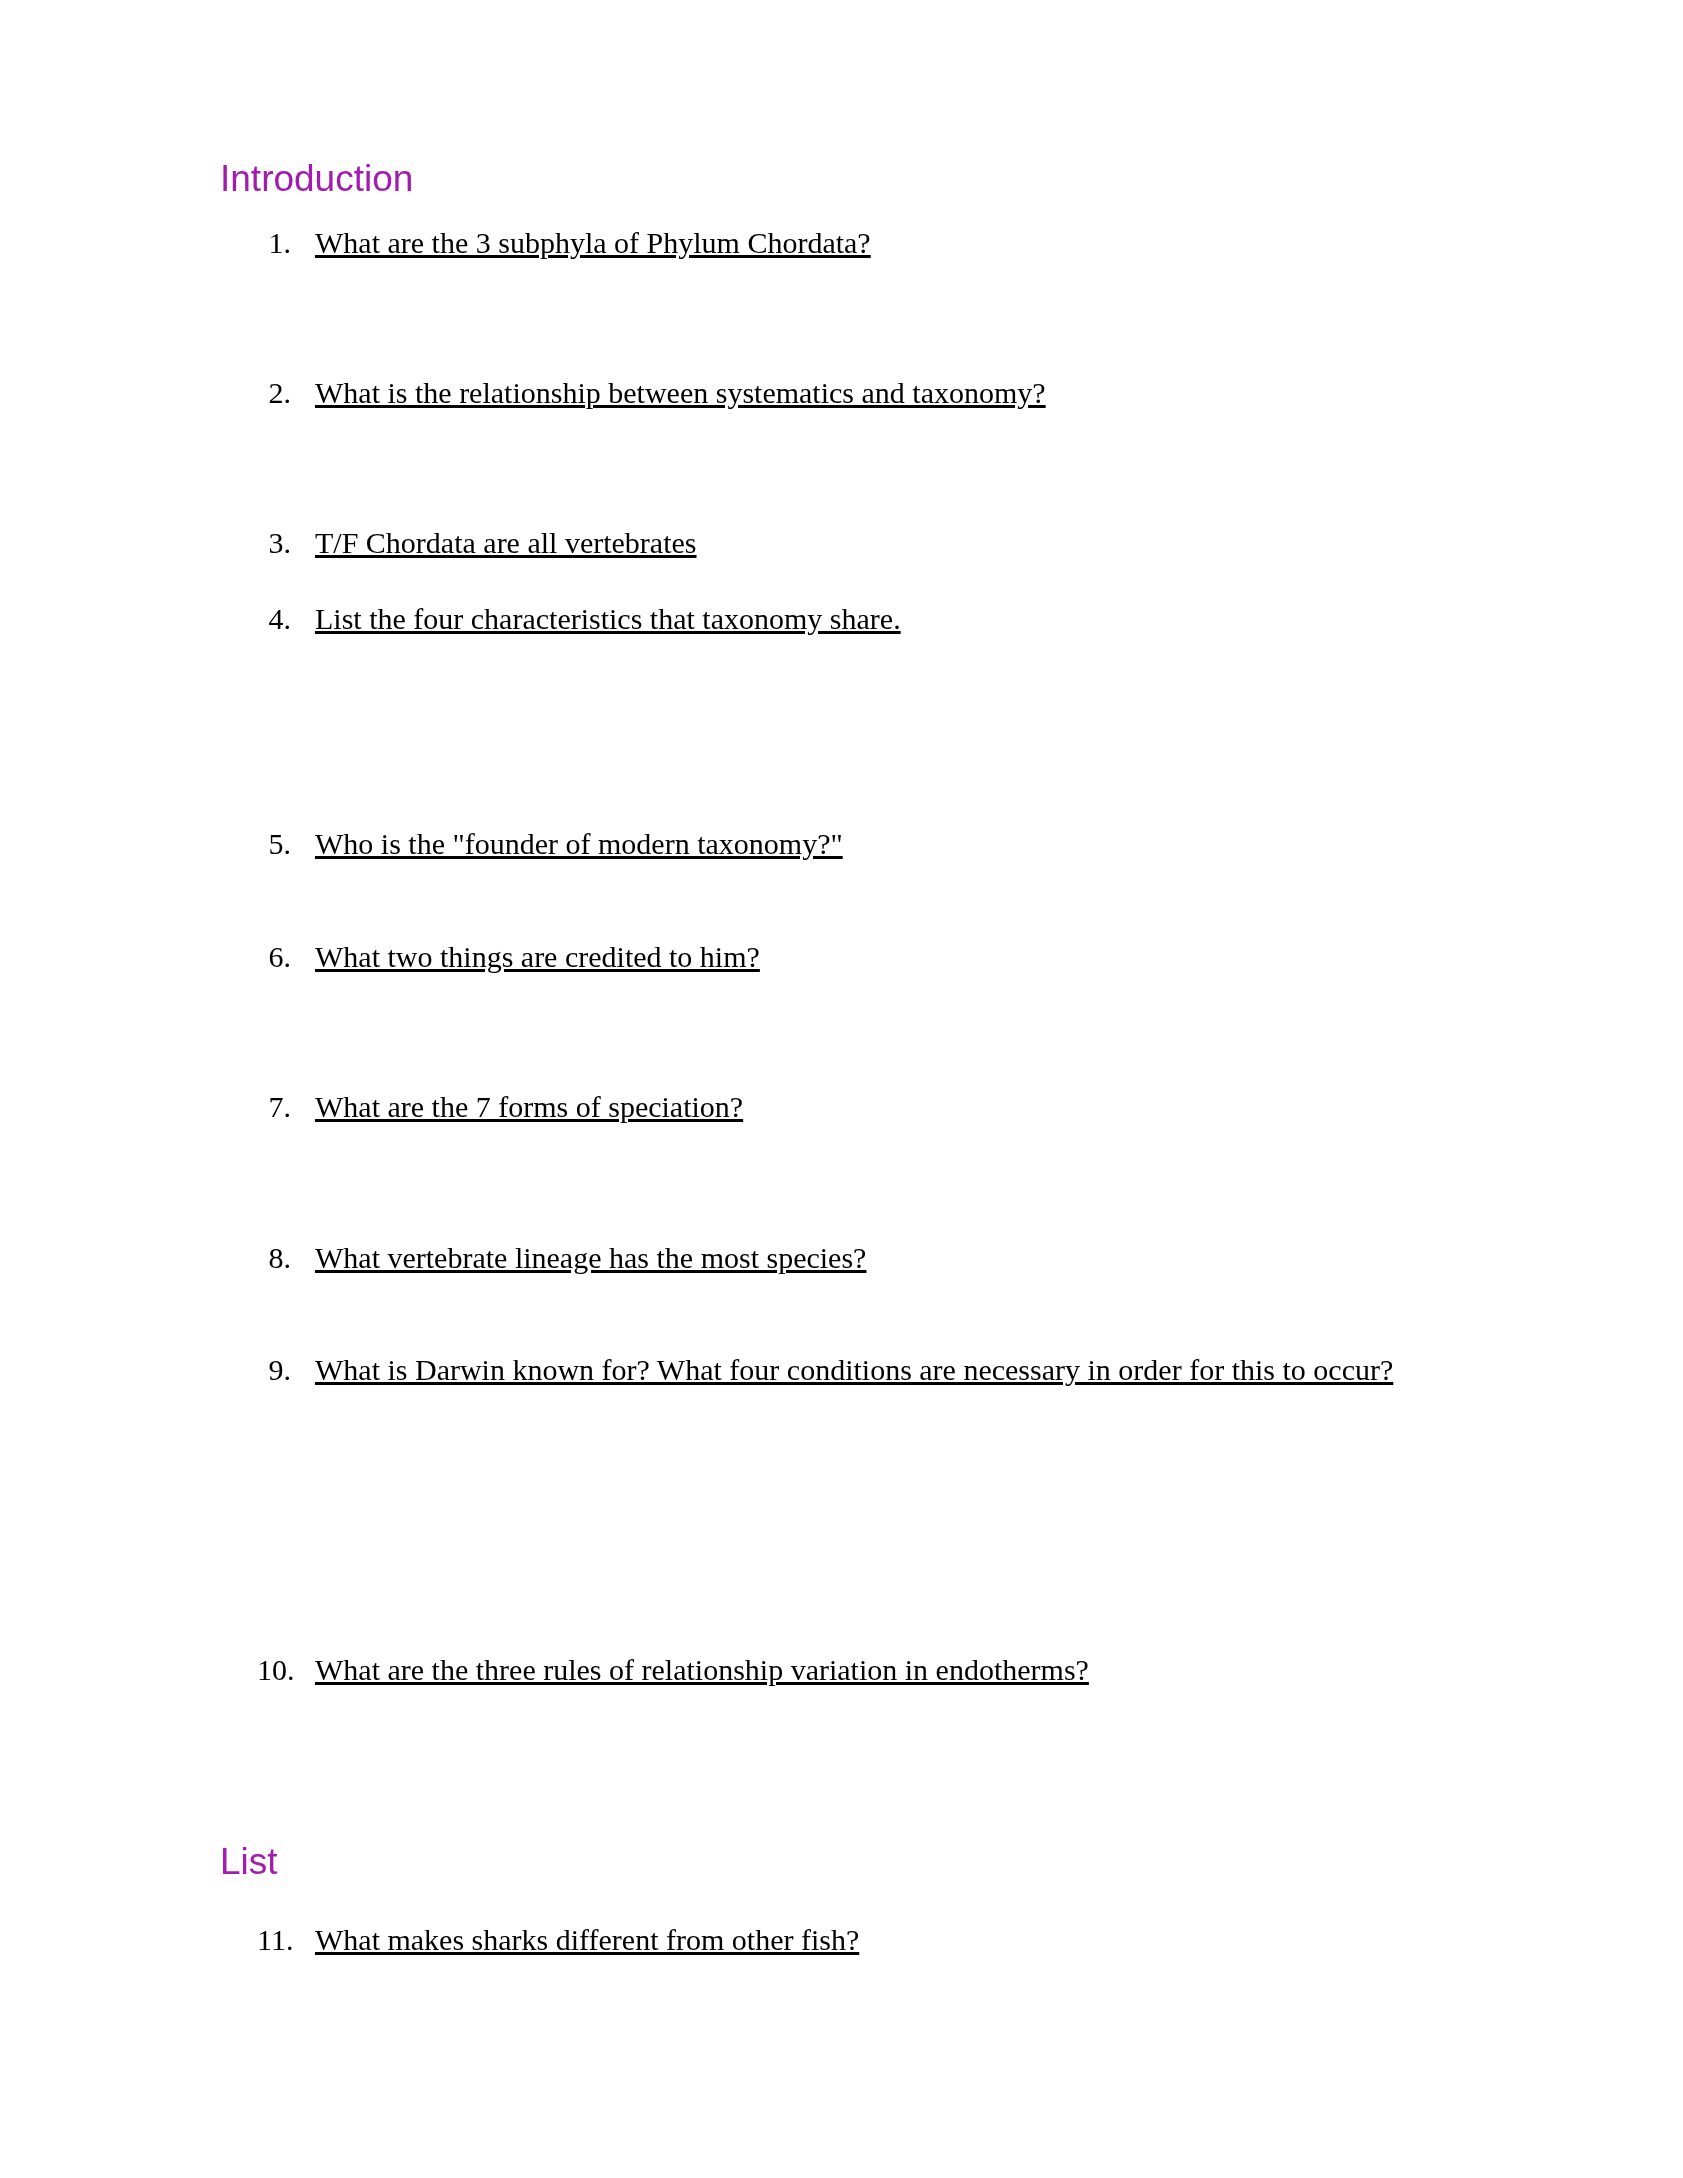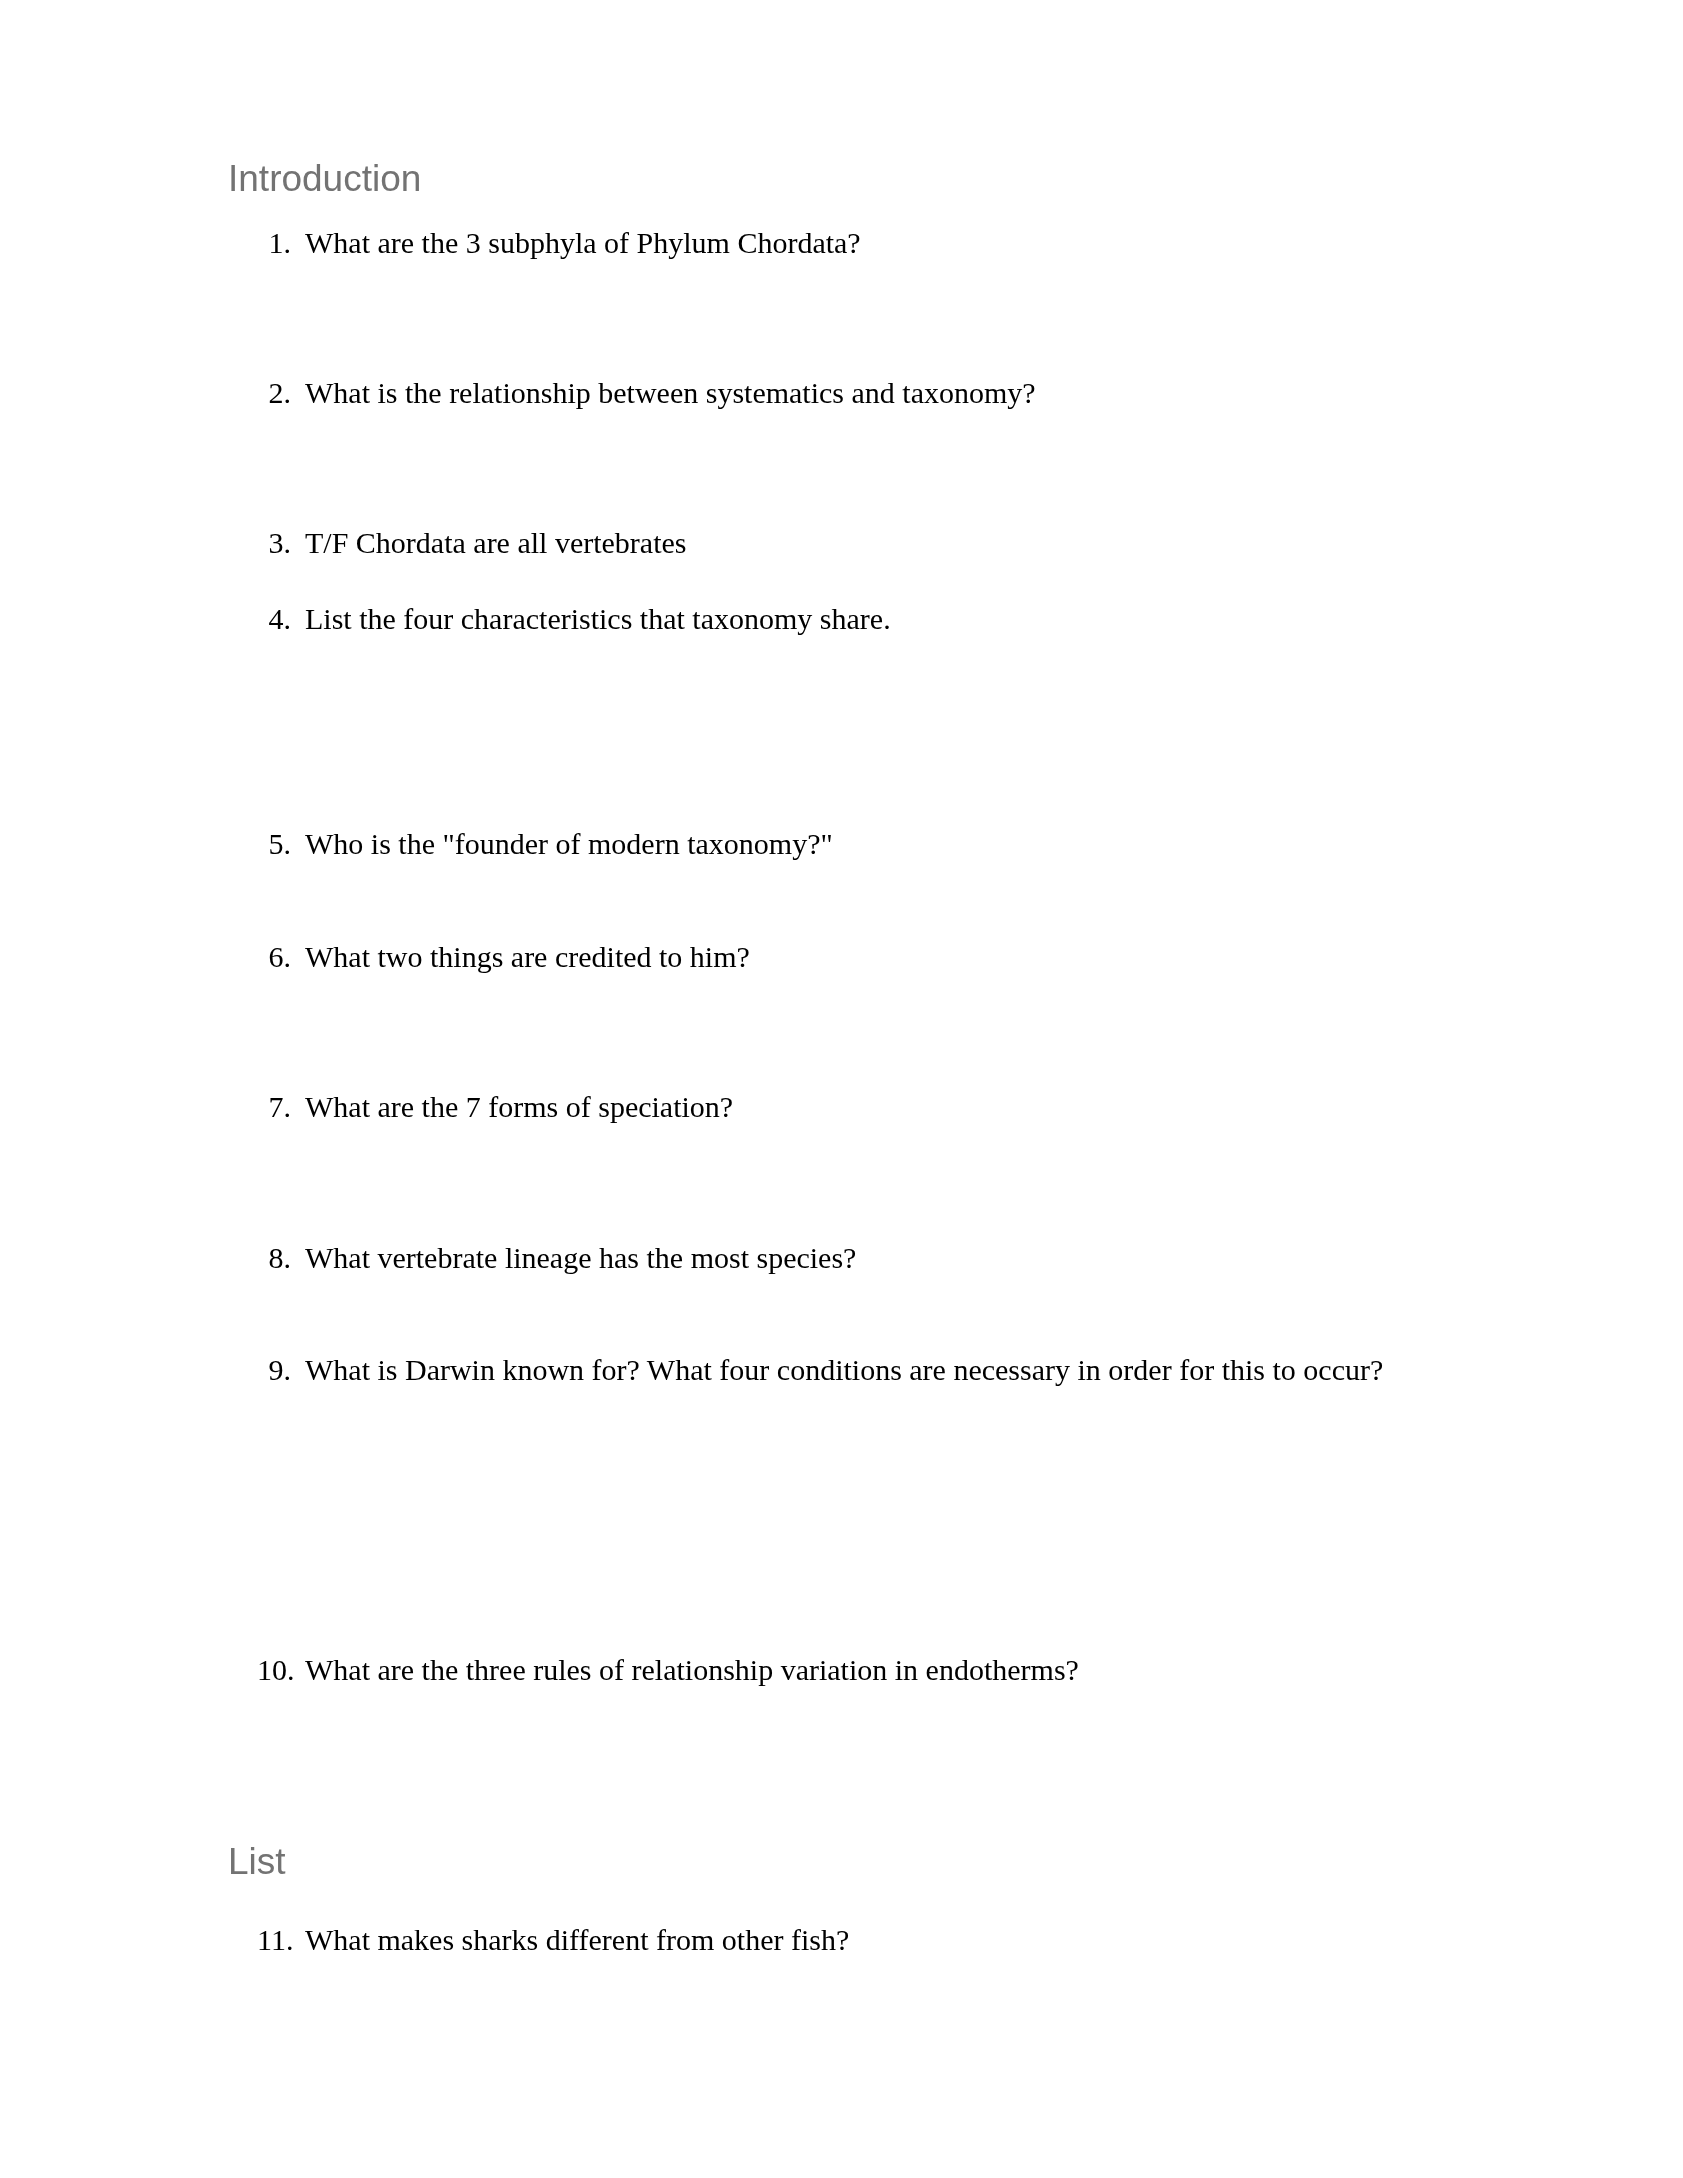--- a/index.html
+++ b/index.html
@@ -1,20 +1,20 @@
 <!DOCTYPE html>
 <html><head>
 <meta charset="utf-8">
 <style>
   html,body{margin:0;padding:0;background:#fff;}
   body{width:1683px;height:2178px;position:relative;overflow:hidden;}
-  .h{position:absolute;left:228px;font-family:"Liberation Sans",sans-serif;font-size:37px;color:#737373;line-height:1;}
+  .h{position:absolute;left:220px;font-family:"Liberation Sans",sans-serif;font-size:37px;color:#a21caf;line-height:1;}
   .q{position:absolute;left:0;width:1683px;font-family:"Liberation Serif",serif;font-size:30px;color:#000;line-height:38px;}
   .q .n{position:absolute;left:257px;width:34px;text-align:right;}
-  .q .t{position:absolute;left:305px;width:1109px;}
+  .q .t{position:absolute;left:315px;width:1109px;text-decoration:underline;}
 </style>
 </head>
 <body>
 
 <div class="h" style="top:160px">Introduction</div>
 
 <div class="q" style="top:224px">
     <span class="n">1.</span>
     <span class="t">What are the 3 subphyla of Phylum Chordata?</span>
   </div>

